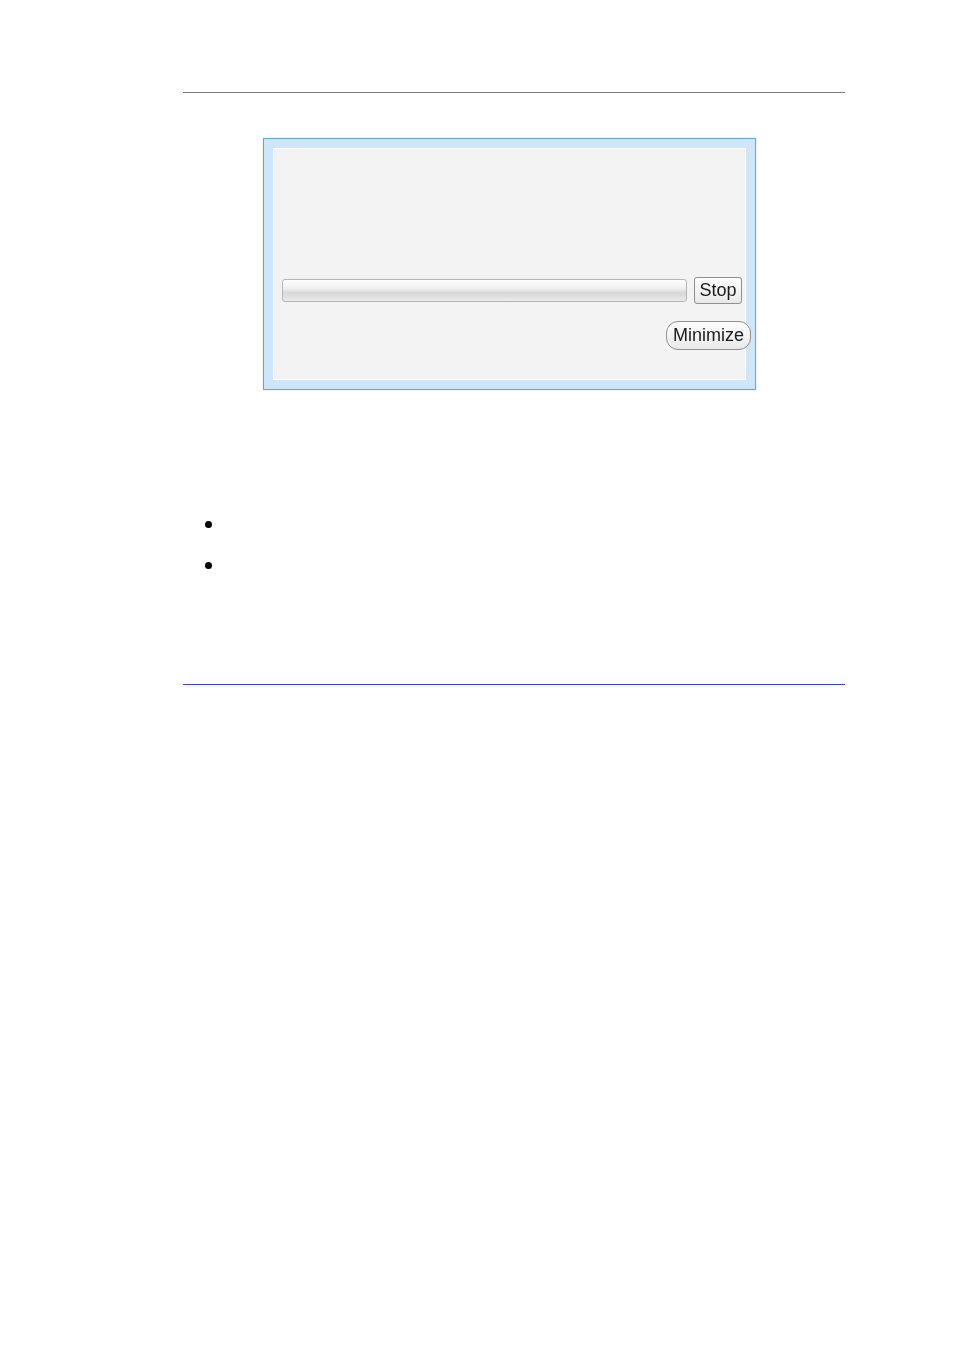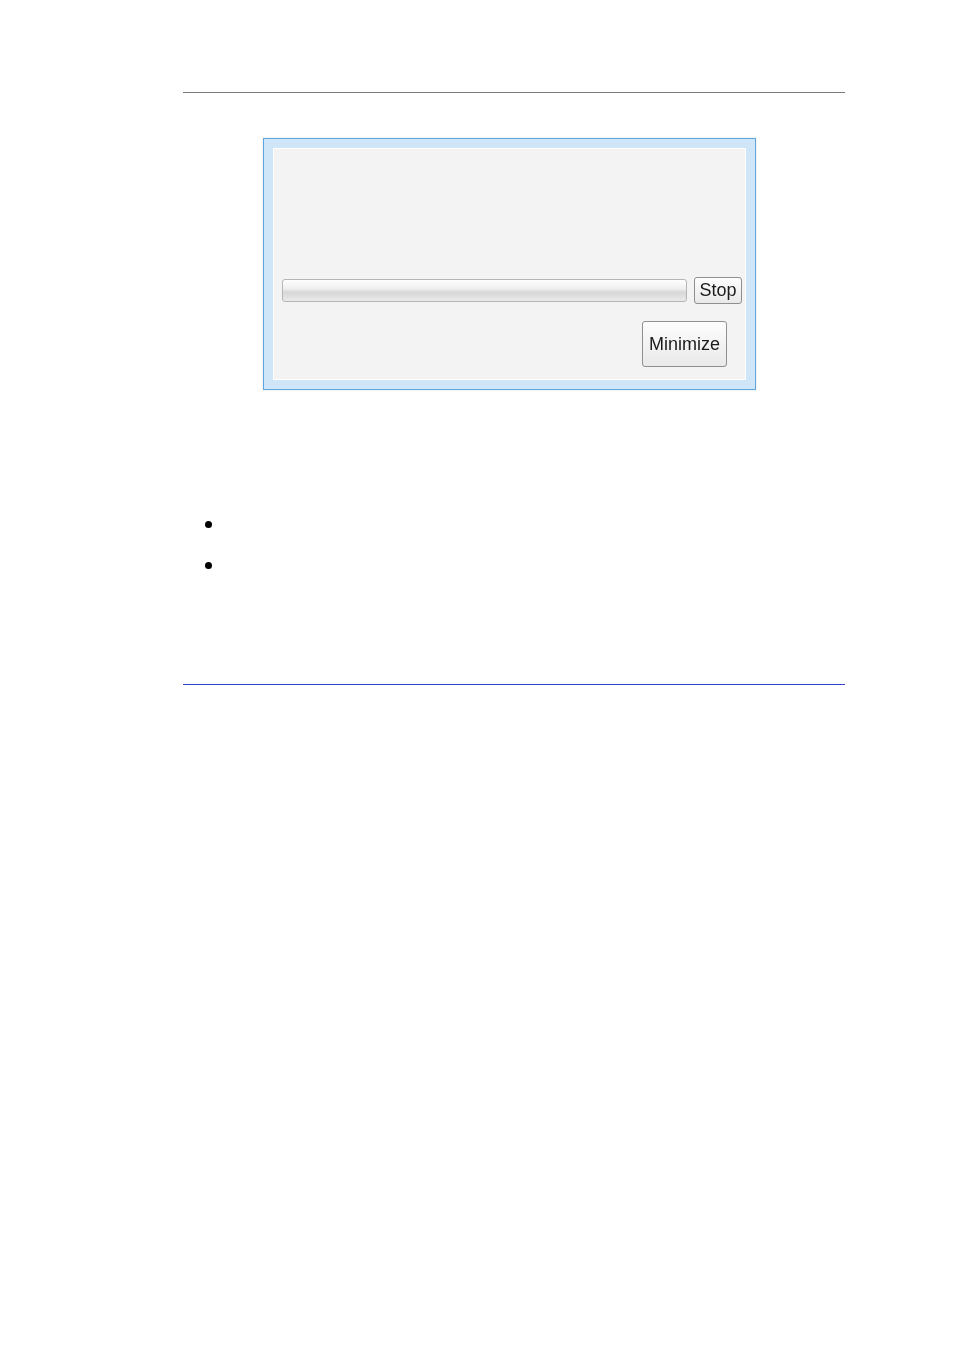--- a/index.html
+++ b/index.html
@@ -83,24 +83,25 @@
   }
   .btn-stop {
     position: absolute;
     left: 420px;
     top: 128px;
     width: 48px;
     height: 27px;
   }
   .btn-minimize {
     position: absolute;
-    left: 368px;
+    left: 392px;
     top: 172px;
     width: 85px;
-    height: 46px;
+    height: 29px;
+    border-radius: 12px;
   }
   .bullet {
     position: absolute;
     width: 7px;
     height: 7px;
     background: #000;
     border-radius: 50%;
   }
   .bullet1 { left: 205px; top: 521px; }
   .bullet2 { left: 205px; top: 562px; }

